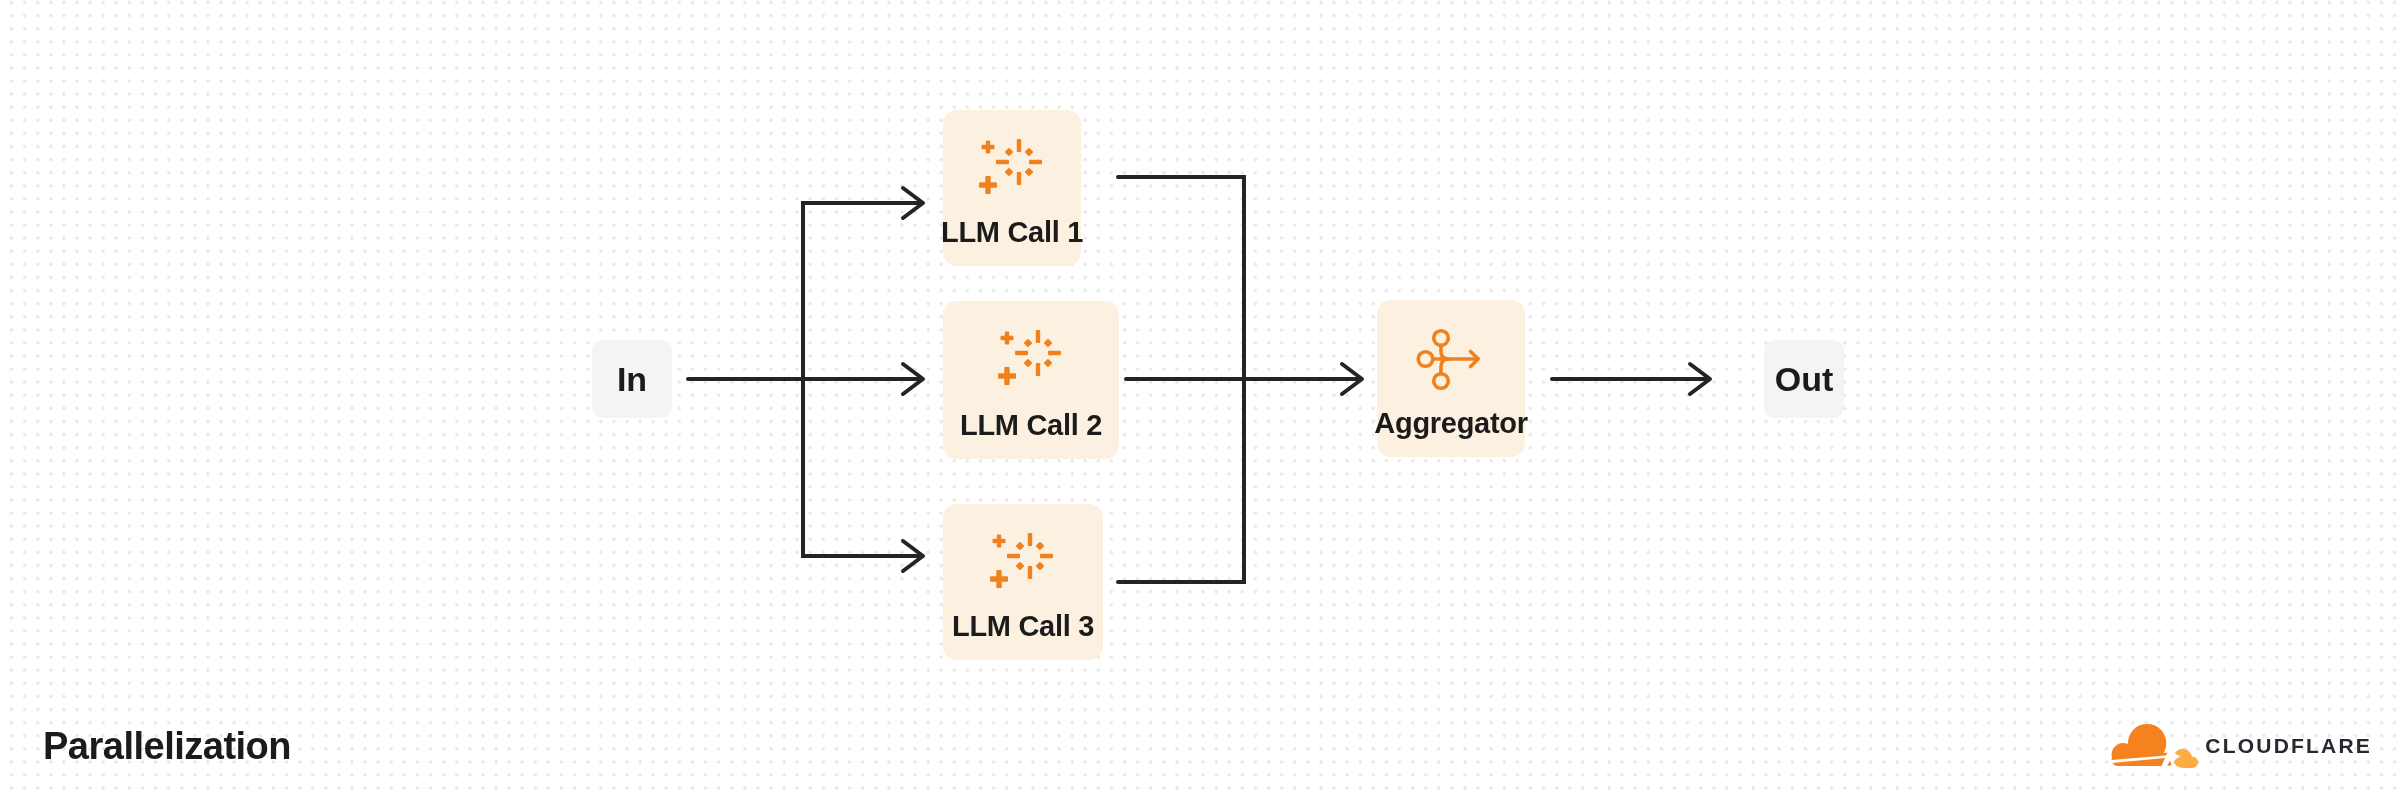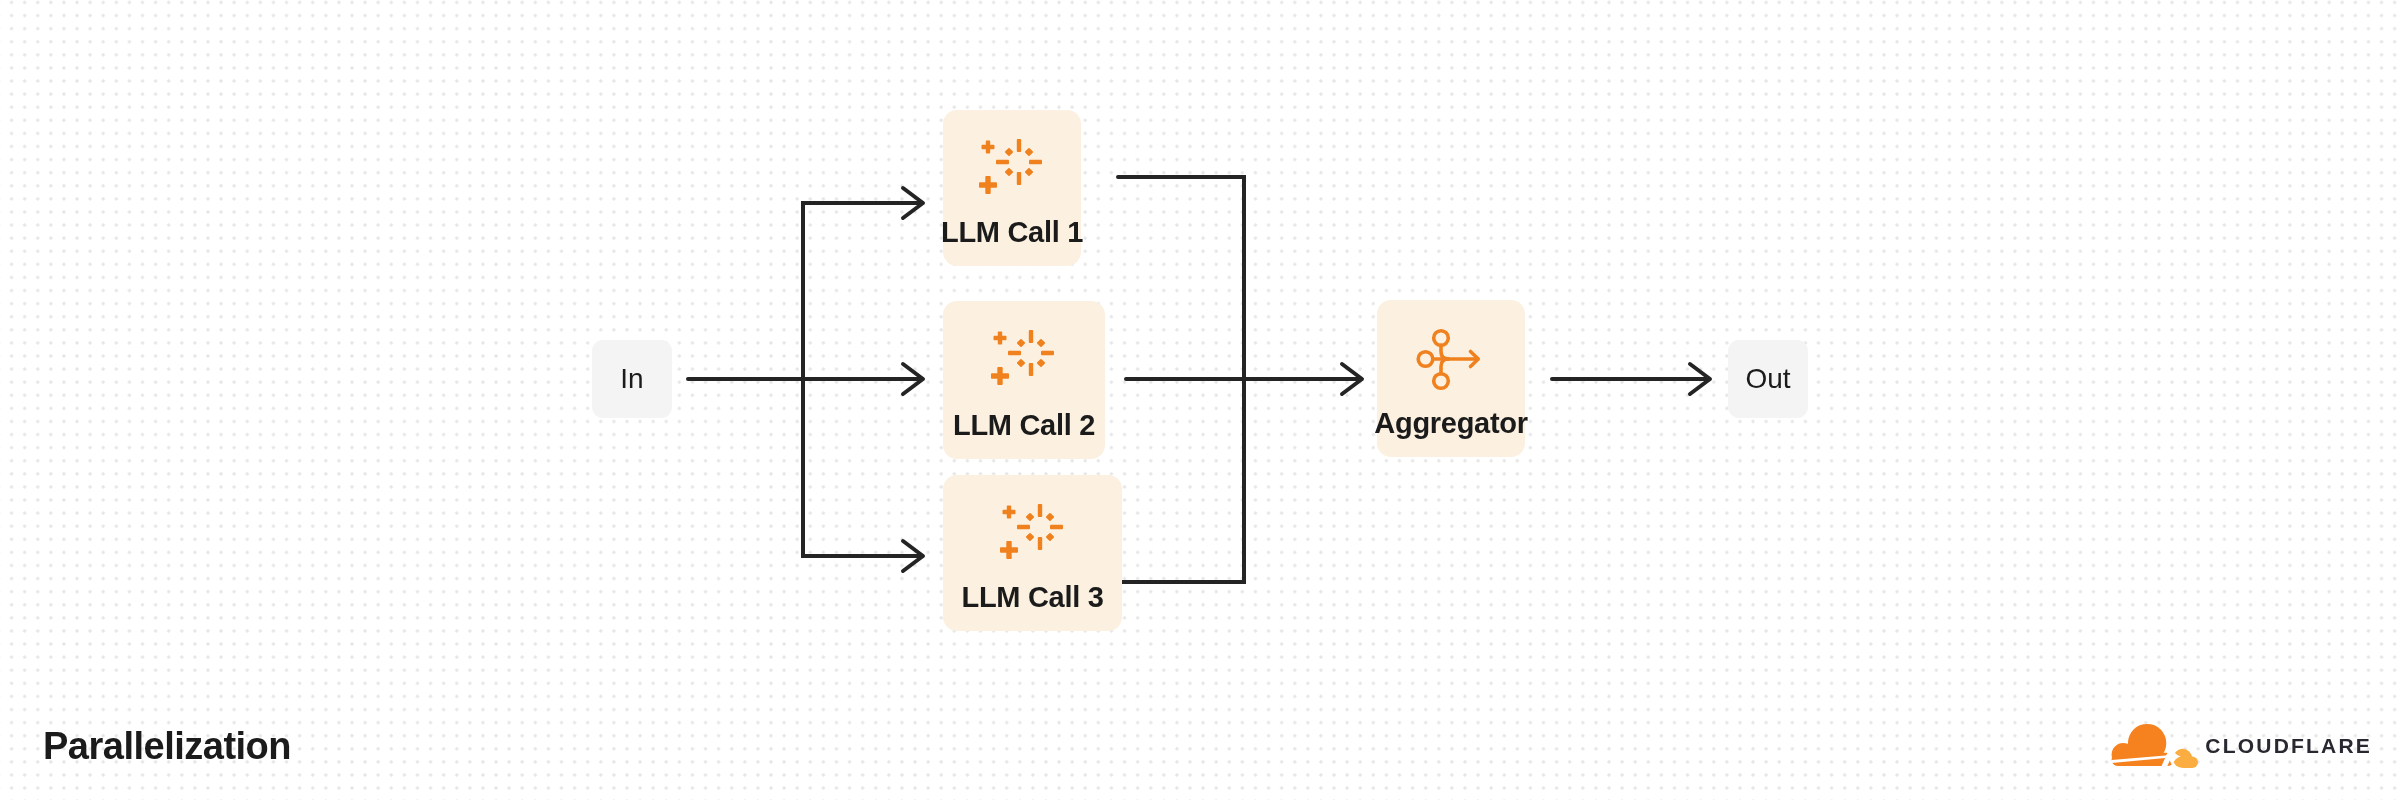--- a/index.html
+++ b/index.html
@@ -48,31 +48,31 @@
   .sparkle-icon { fill: currentColor; }
   .merge-icon { fill: none; }
   .io-box {
     position: absolute;
     display: flex;
     align-items: center;
     justify-content: center;
     width: 80px; height: 78px;
     background: var(--io_node_fill, #f4f4f5);
     border-radius: 11px;
-    font-weight: normal;
-    font-size: 28px;
+    font-weight: bold;
+    font-size: 34px;
     color: var(--text, #1b1b1b);
     text-align: right;
   }
   #node-llm1 { left: 943px; top: 110px; width: 138px; height: 156px; }
-  #node-llm2 { left: 943px; top: 301px; width: 162px; height: 158px; }
-  #node-llm3 { left: 943px; top: 475px; width: 179px; height: 156px; }
+  #node-llm2 { left: 943px; top: 301px; width: 176px; height: 158px; }
+  #node-llm3 { left: 943px; top: 504px; width: 160px; height: 156px; }
   #node-agg  { left: 1377px; top: 300px; width: 148px; height: 157px; }
   #node-in   { left: 592px;  top: 340px; }
-  #node-out  { left: 1728px; top: 340px; }
+  #node-out  { left: 1764px; top: 340px; }
   .diagram-title {
     position: absolute;
     left: 43px;
     top: 726px;
     font-size: 38px;
     font-weight: bold;
     letter-spacing: -0.5px;
     color: var(--text, #1d1d1d);
     line-height: 1.1;
   }

